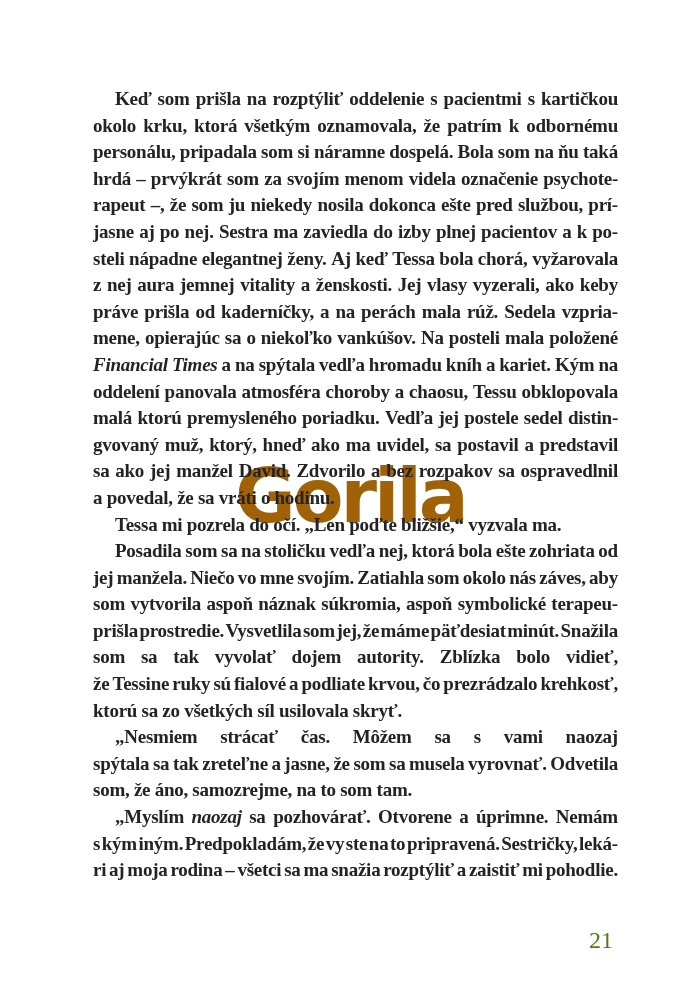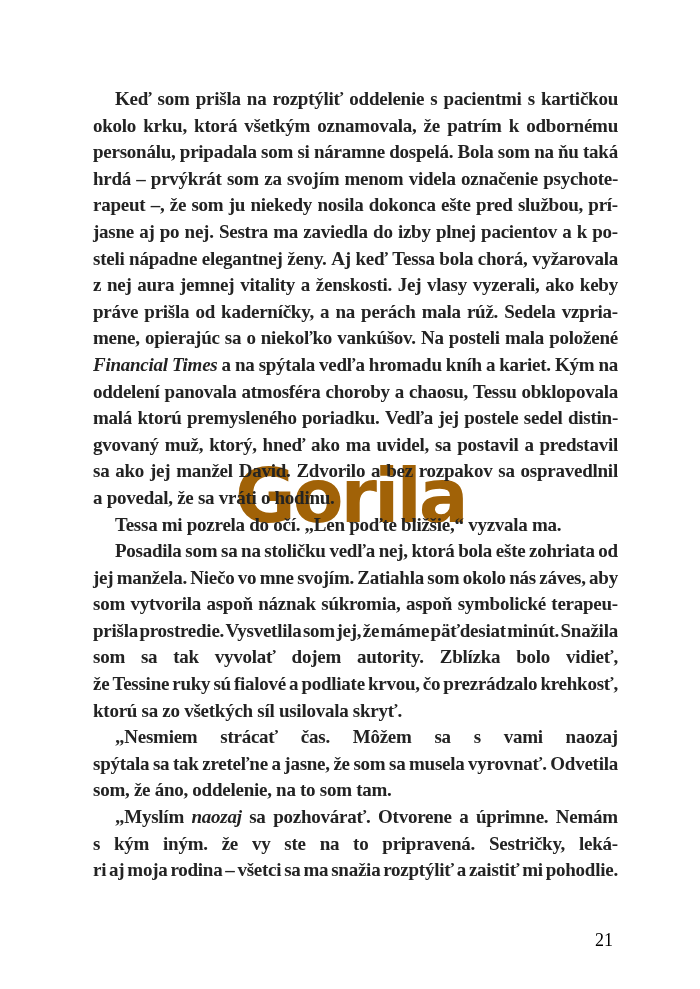--- a/index.html
+++ b/index.html
@@ -44,23 +44,23 @@
   }
   .line.just { justify-content: space-between; }
   .line.nojust { justify-content: flex-start; gap: 4.4px; }
   .line.ind { padding-left: 22px; }
   .it { font-style: italic; }
   .page-number {
     position: absolute;
     top: 930px;
     right: 87px;
     z-index: 1;
-    font-size: 18px;
+    font-size: 24px;
     line-height: 20px;
-    color: #000000;
+    color: #4d7c0f;
   }
 </style>
 </head>
 <body>
 
 <div class="page">
   <div class="watermark" style="color: #a16207;">Gorila</div>
   <div class="text-block" style="color: rgb(35, 35, 35);">
       <div class="line just ind">
         <span>Keď</span>
@@ -377,40 +377,41 @@
         <span>som</span>
         <span>sa</span>
         <span>musela</span>
         <span>vyrovnať.</span>
         <span>Odvetila</span>
       </div>
       <div class="line nojust">
         <span>som,</span>
         <span>že</span>
         <span>áno,</span>
-        <span>oddelenie,</span>
+        <span>samozrejme,</span>
         <span>na</span>
         <span>to</span>
         <span>som</span>
         <span>tam.</span>
       </div>
       <div class="line just ind">
         <span>„Myslím</span>
         <span class="it">naozaj</span>
         <span>sa</span>
         <span>pozhovárať.</span>
         <span>Otvorene</span>
         <span>a</span>
         <span>úprimne.</span>
         <span>Nemám</span>
       </div>
       <div class="line just">
         <span>s</span>
         <span>kým</span>
         <span>iným.</span>
+        <span>Predpokladám,</span>
         <span>že</span>
         <span>vy</span>
         <span>ste</span>
         <span>na</span>
         <span>to</span>
         <span>pripravená.</span>
         <span>Sestričky,</span>
         <span>leká-</span>
       </div>
       <div class="line just">

